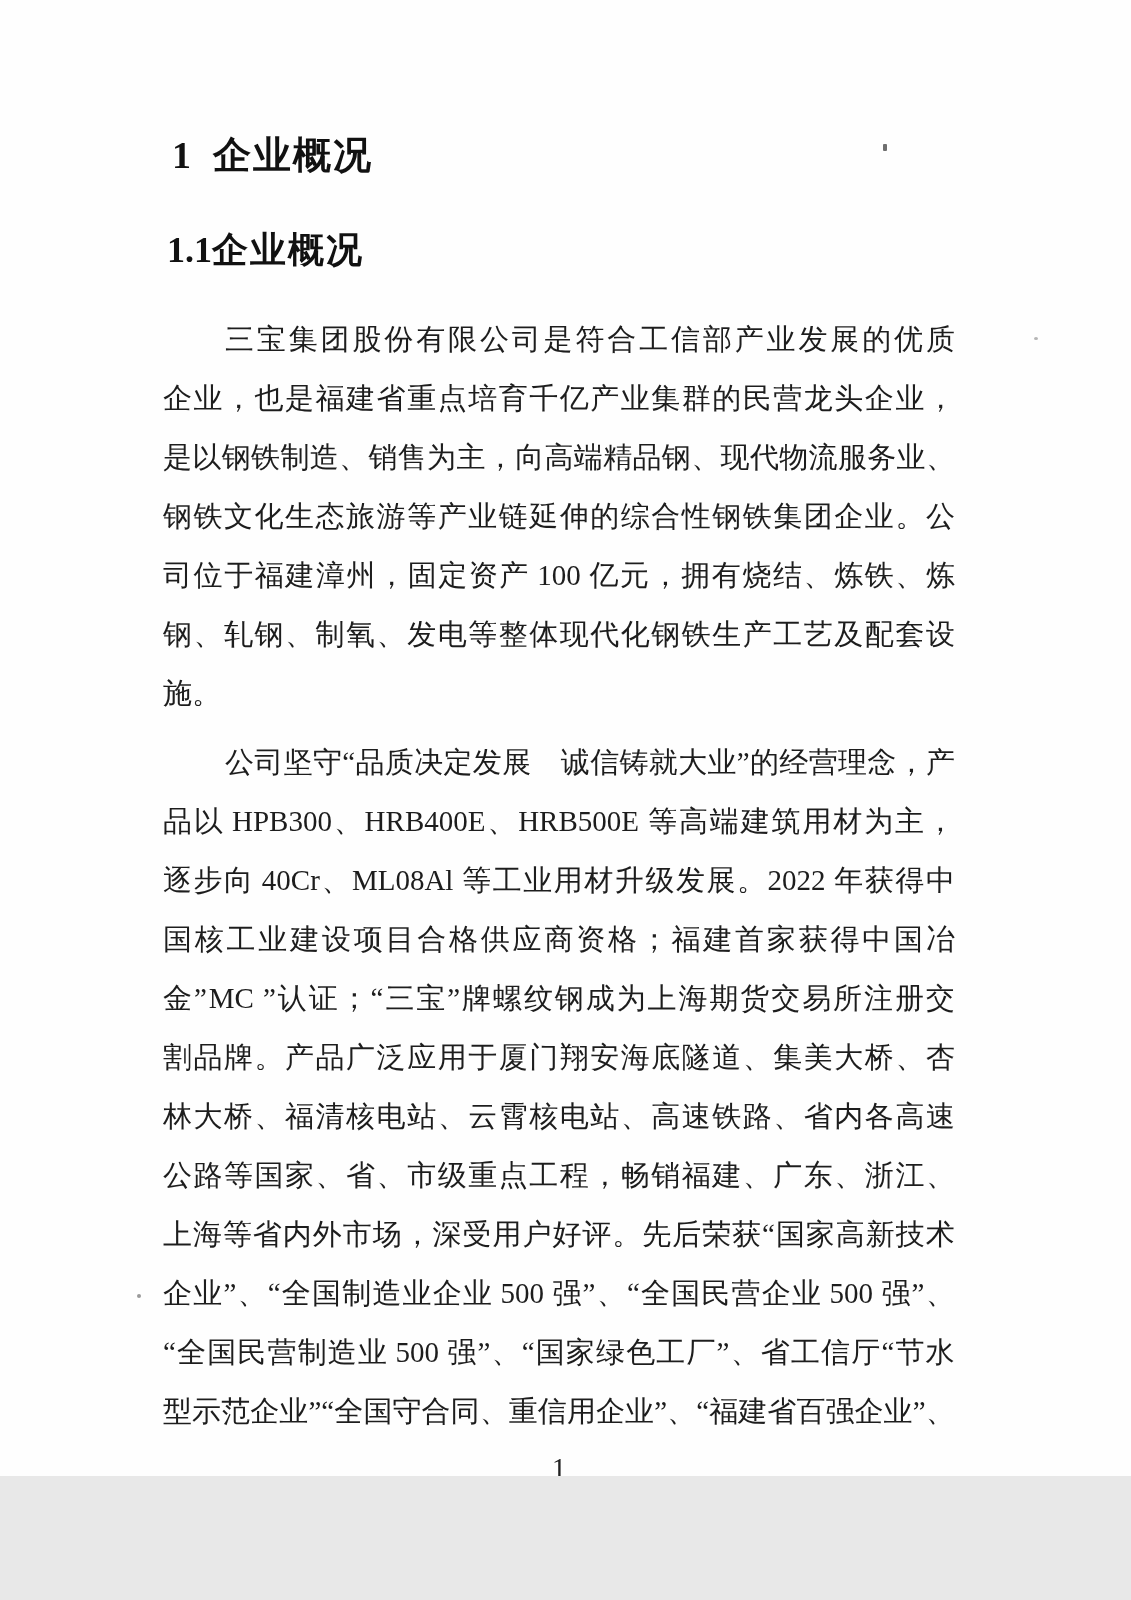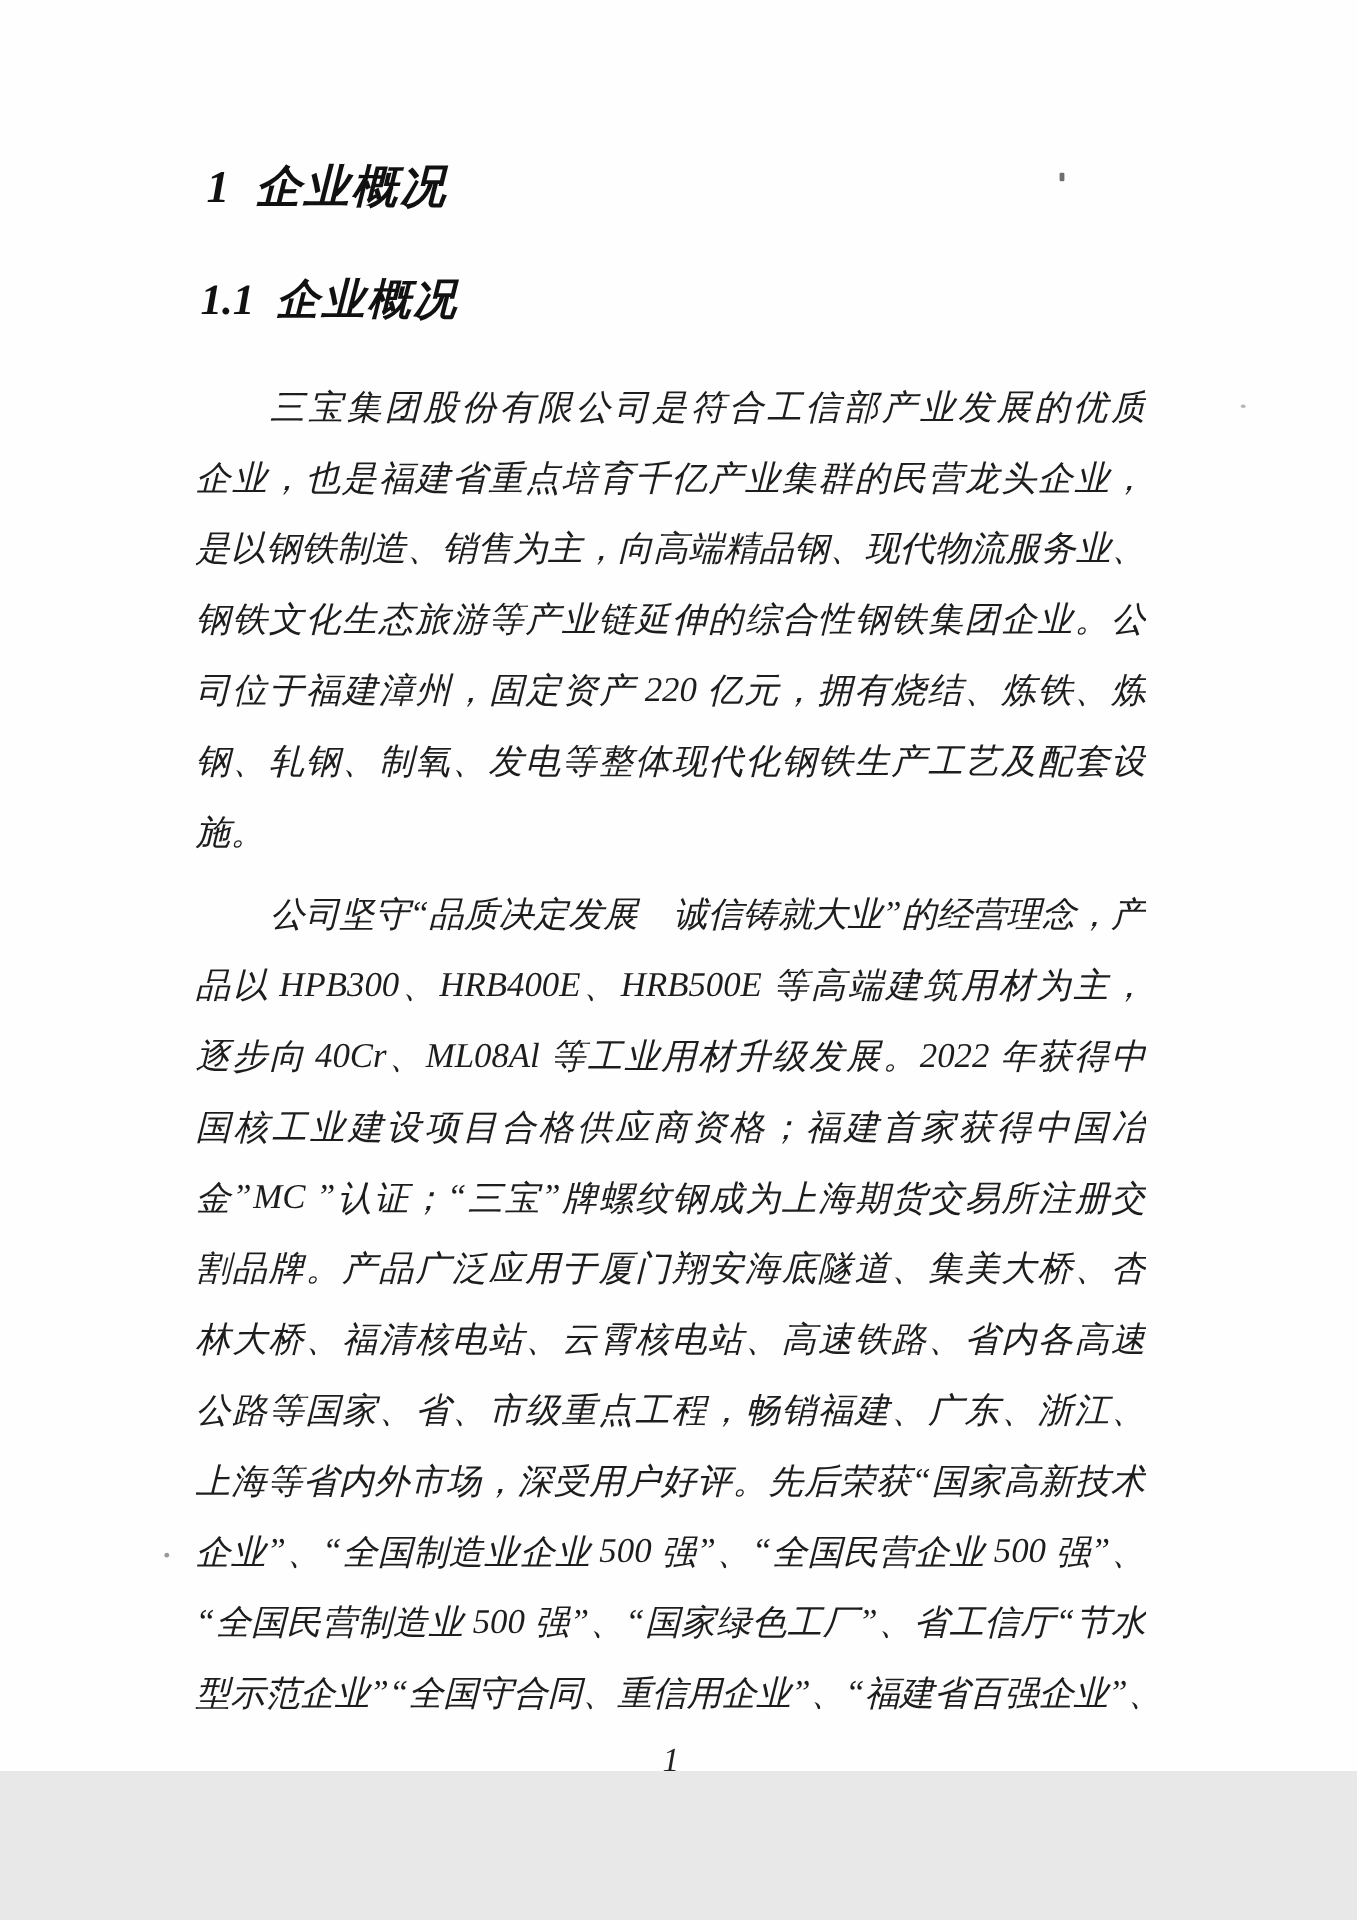--- a/index.html
+++ b/index.html
@@ -4,39 +4,38 @@
 <style>
   html,body{margin:0;padding:0;background:#e8e8e8;}
   .page{
     position:relative;
     width:1131px;height:1476px;
     margin:0 auto;
     background:#fefefe;
     overflow:hidden;
     font-family:"Liberation Serif","DejaVu Serif",serif;
     color:#1d1d1d;
-    font-style:italic;
   }
   .heading{
     position:absolute;
     font-family:"Liberation Sans","DejaVu Sans",sans-serif;
     font-weight:700;
     color:#111;
     white-space:nowrap;
     letter-spacing:2px;
   }
   .heading .num{
     font-family:"Liberation Serif","DejaVu Serif",serif;
     font-weight:700;
     letter-spacing:0;
   }
   .h1{top:130px;left:172px;font-size:38px;}
   .h1 .num{margin-right:22px;}
   .h2{top:226px;left:167px;font-size:36px;}
-  .h2 .num{margin-right:18px;}
+  .h2 .num{margin-right:0;}
   .para{
     position:absolute;
     left:163px;
     width:792px;
   }
   .para1{top:310px;}
   .para2{top:733px;}
   .line{
     display:flex;
     justify-content:space-between;
@@ -190,21 +189,21 @@
         <span>于</span>
         <span>福</span>
         <span>建</span>
         <span>漳</span>
         <span>州</span>
         <span>，</span>
         <span>固</span>
         <span>定</span>
         <span>资</span>
         <span>产</span>
-        <span> 220 </span>
+        <span> 100 </span>
         <span>亿</span>
         <span>元</span>
         <span>，</span>
         <span>拥</span>
         <span>有</span>
         <span>烧</span>
         <span>结</span>
         <span>、</span>
         <span>炼</span>
         <span>铁</span>

